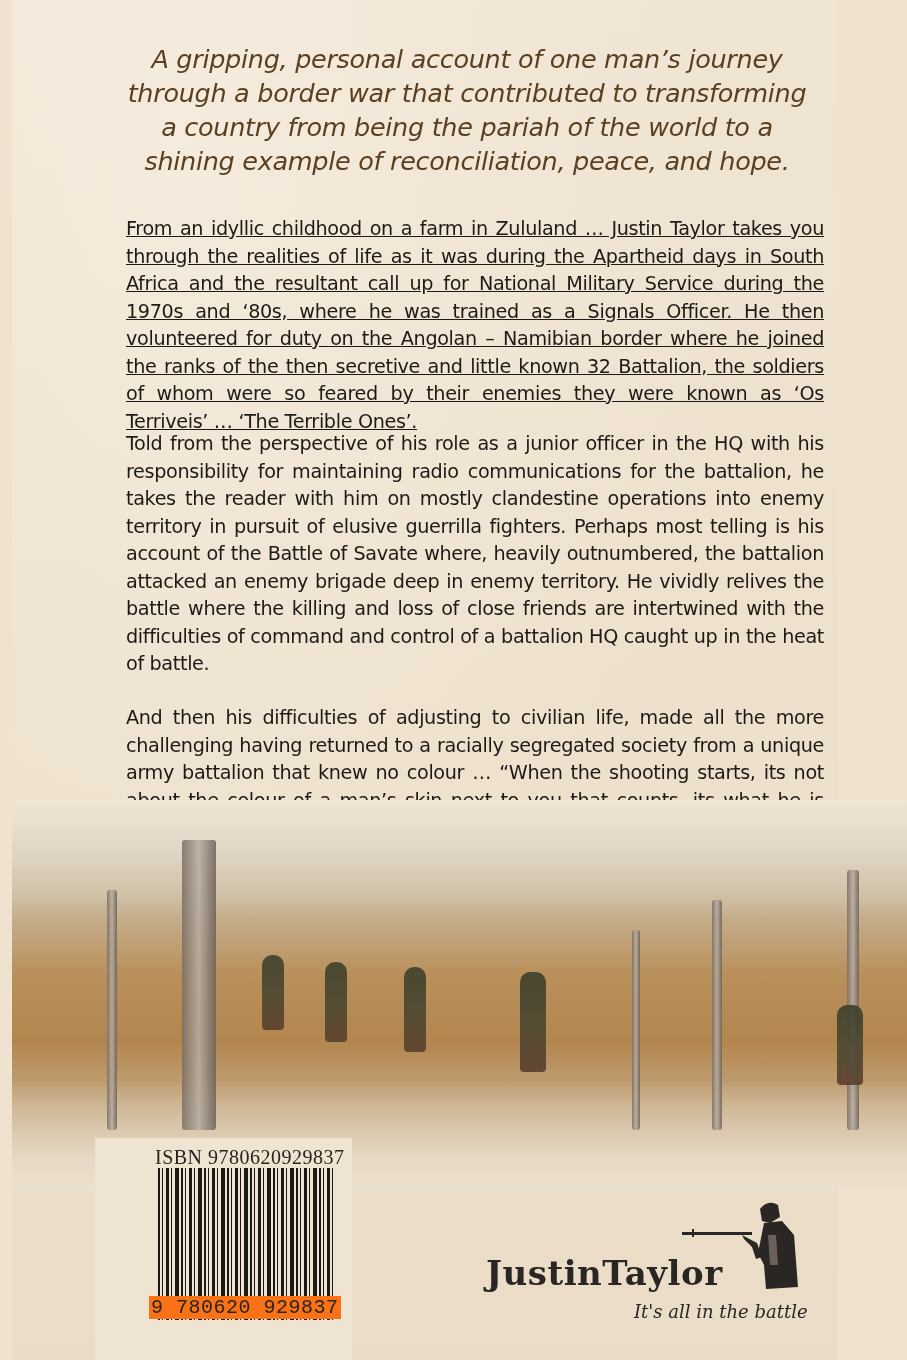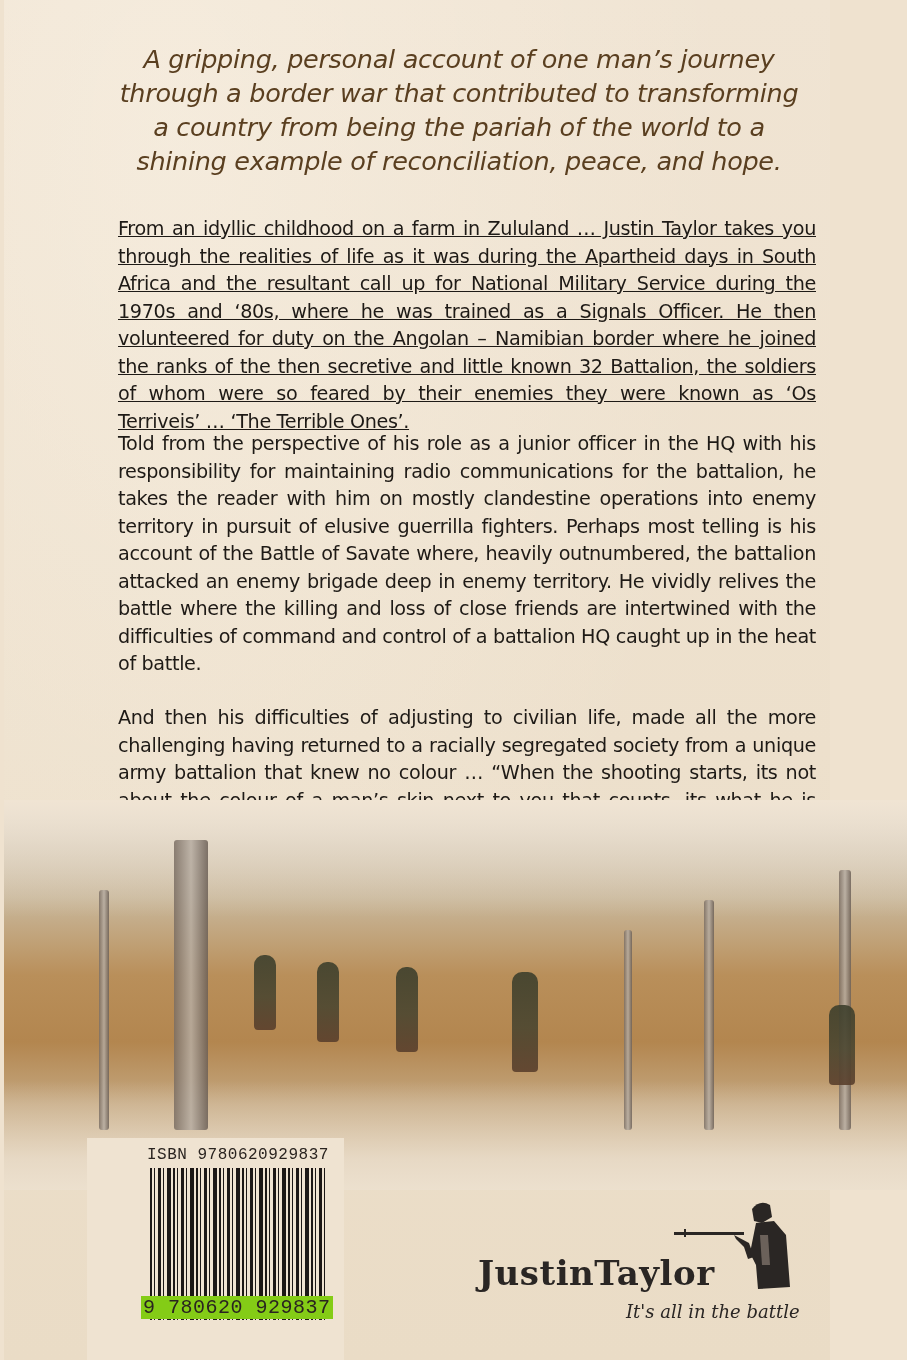--- a/index.html
+++ b/index.html
@@ -2,21 +2,21 @@
 <html><head>
 <meta charset="utf-8">
 <style>
   html, body { margin:0; padding:0; }
   body {
     width:907px; height:1360px; overflow:hidden; position:relative;
     background:#efe2cf;
     font-family:"DejaVu Sans", sans-serif;
   }
   .cover {
-    position:absolute; left:4px; top:0; width:826px; height:1360px;
+    position:absolute; left:12px; top:0; width:826px; height:1360px;
     background:
       radial-gradient(ellipse at 20% 10%, rgba(255,250,240,0.35), rgba(0,0,0,0) 60%),
       linear-gradient(180deg, #f0e4d3 0%, #ede0cc 55%, #eadcc6 100%);
   }
   
   .photo {
     position:absolute; left:0; top:800px; width:907px; height:390px;
     background:
       linear-gradient(180deg, rgba(240,228,211,1) 0%, rgba(240,228,211,0.55) 12%, rgba(240,228,211,0) 30%, rgba(240,228,211,0) 72%, rgba(236,224,206,0.85) 92%, rgba(236,224,206,1) 100%),
       linear-gradient(180deg, #d9d4cc 0%, #c9b89c 25%, #b98f5a 45%, #b3864f 62%, #c4a780 78%, #cdb594 100%);
@@ -41,33 +41,33 @@
     letter-spacing:-0.35px;
   }
   .p1 { top:215px;text-decoration:underline; }
   .p2 { top:430px; }
   .p3 { top:704px; }
   .barcode-box {
     position:absolute; left:83px; top:1138px; width:257px; height:222px;
     background:#efe3d1;
   }
   .isbn-top {
-    position:absolute; left:60px; top:8px; font-family:Liberation Mono, monospace;
-    font-size:16px; color:#2a2420; letter-spacing:0.5px;
+    position:absolute; left:60px; top:8px; font-family:Liberation Serif, serif;
+    font-size:20px; color:#2a2420; letter-spacing:0.5px;
   }
   .bars {
     position:absolute; left:63px; top:30px; width:178px; height:152px;
     background:repeating-linear-gradient(90deg,
       #1c1816 0 2px, transparent 2px 4px, #1c1816 4px 5px, transparent 5px 8px,
       #1c1816 8px 11px, transparent 11px 13px, #1c1816 13px 14px, transparent 14px 17px,
       #1c1816 17px 21px, transparent 21px 23px);
   }
   .isbn-bottom {
     position:absolute; left:54px; top:158px; font-family:"Liberation Mono", monospace;
-    font-size:20px; color:#2a2420; background:#84cc16; padding:0 2px; letter-spacing:0.5px;
+    font-size:20px; color:#2a2420; background:#f97316; padding:0 2px; letter-spacing:0.5px;
   }
   .logo { position:absolute; left:470px; top:1195px; width:340px; height:160px;text-decoration:underline; }
   .logo-name {
     position:absolute; left:4px; top:58px; font-family:"DejaVu Serif", serif; font-weight:bold;
     font-size:34px; color:#2a2624; letter-spacing:0.5px;
   }
   .logo-sub {
     position:absolute; left:152px; top:106px; font-family:"DejaVu Serif", serif; font-style:italic;
     font-size:18px; color:#2a2624;
   }

